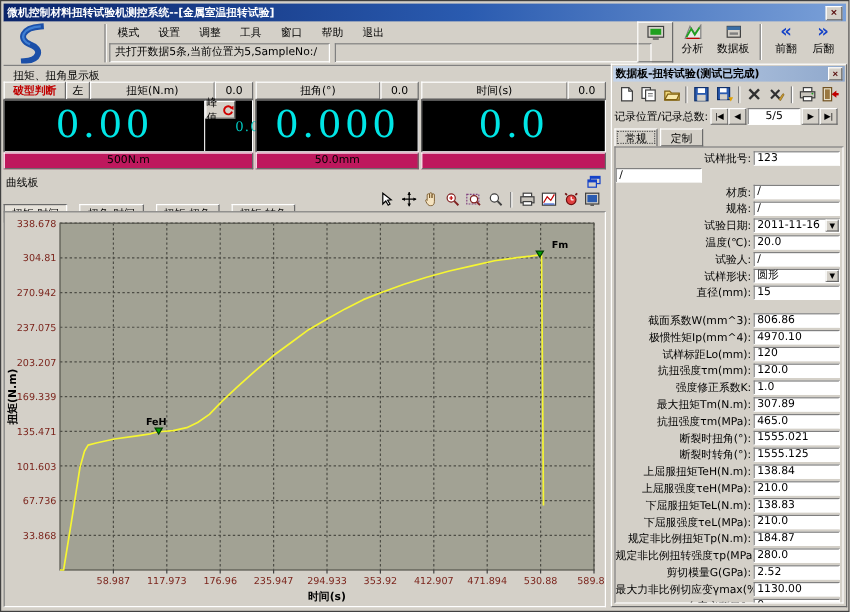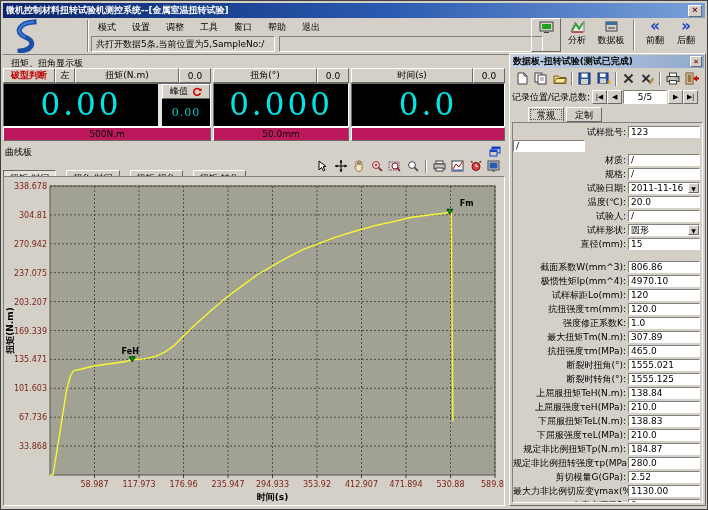--- a/index.html
+++ b/index.html
@@ -26,21 +26,21 @@
   .tool-btn .lbl{margin-top:1px;white-space:nowrap;}
   .tool-sep{width:2px;height:30px;margin:2px 4px 0 4px;border-left:1px solid #808080;border-right:1px solid #fff;}
   .guillemet{font-size:15px;line-height:13px;font-weight:bold;color:#1542c8;}
   
   .disp-title{position:absolute;left:4px;top:56px;margin-left:6px;}
   .disp{position:absolute;top:67px;height:73px;display:flex;flex-direction:column;}
   .disp .hdr{height:15px;display:flex;}
   .disp .hdr .cell{border:1px solid;border-color:#fff #6a6a6a #6a6a6a #fff;background:#d4d0c8;display:flex;align-items:center;justify-content:center;white-space:nowrap;padding:0 2px;}
   .disp .body{flex:1;background:#000;border:1px solid;border-color:#6a6a6a #fff #fff #6a6a6a;display:flex;}
   .bigval{flex:1;color:#00e6e6;font-family:"DejaVu Serif",serif;font-size:31px;line-height:40px;text-align:center;letter-spacing:3px;}
-  .peak-col{width:52px;display:flex;flex-direction:column;border-left:4px solid #e5e5e5;}
+  .peak-col{width:40px;display:flex;flex-direction:row;border-left:1px solid #e5e5e5;}
   .peak-hdr{height:15px;background:#d4d0c8;border:1px solid;border-color:#fff #6a6a6a #6a6a6a #fff;display:flex;align-items:center;justify-content:center;gap:4px;}
   .peak-val{flex:1;color:#00c8c0;font-family:"DejaVu Serif",serif;font-size:11px;display:flex;align-items:center;justify-content:center;letter-spacing:1px;}
   .disp .ftr{height:14px;background:#be185d;border:1px solid;border-color:#fff #6a6a6a #6a6a6a #fff;text-align:center;line-height:12px;}
   .redtext{color:#c00000;font-weight:bold;}
   
   .curve-title{position:absolute;left:4px;top:145px;}
   .restore-ic{position:absolute;left:488px;top:145px;}
   .curve-tabs{position:absolute;left:2px;top:157px;height:16px;display:flex;gap:10px;margin-top:12px;}
   .ctab{padding:1px 6px 2px 6px;border:1px solid;border-color:#fff #6a6a6a #6a6a6a #fff;background:#d4d0c8;white-space:nowrap;}
   .ctab.active{border-color:#6a6a6a #fff #fff #6a6a6a;background:#e6e2da;}
@@ -53,21 +53,21 @@
   .dp-title{position:absolute;left:1px;top:1px;right:1px;height:13px;background:linear-gradient(90deg,#c4d4ea,#8fa8cc);display:flex;align-items:center;padding:0 2px;font-weight:bold;}
   .dp-title .t{flex:1;white-space:nowrap;overflow:hidden;}
   .dp-close{width:12px;height:11px;font-size:8px;line-height:8px;text-align:center;color:#5a1010;font-weight:bold;padding:0;}
   .dp-toolbar{position:absolute;left:2px;top:16px;right:2px;height:17px;display:flex;align-items:center;gap:4px;padding-left:2px;}
   .dp-toolbar .ic{width:15px;height:15px;display:flex;align-items:center;justify-content:center;}
   .dp-sep{width:2px;height:14px;border-left:1px solid #808080;border-right:1px solid #fff;}
   .recnav{position:absolute;left:2px;top:35px;right:2px;height:16px;display:flex;align-items:center;}
   .recnav .lbl{white-space:nowrap;margin-right:2px;}
   .nav-btn{width:15px;height:14px;display:flex;align-items:center;justify-content:center;font-size:7px;padding:0;}
   .nav-val{width:44px;height:14px;background:#fff;border:1px solid;border-color:#808080 #fff #fff #808080;text-align:center;line-height:12px;margin:1px 1px;}
-  .dp-tabs{position:absolute;left:18px;top:53px;height:15px;display:flex;text-align:center;}
+  .dp-tabs{position:absolute;left:2px;top:53px;height:15px;display:flex;text-align:center;}
   .dtab{padding:1px 8px 2px 8px;border:1px solid;border-color:#fff #6a6a6a #6a6a6a #fff;background:#d4d0c8;margin-right:2px;white-space:nowrap;}
   .dtab.active{border-bottom-color:#d4d0c8;background:#d4d0c8;outline:1px dotted #555;outline-offset:-3px;}
   .formarea{position:absolute;left:2px;top:68px;right:2px;bottom:2px;border:1px solid;border-color:#808080 #fff #fff #808080;padding:2px 2px 0 0;overflow:hidden;}
   .form-row{display:flex;align-items:center;height:14px;margin-bottom:0px;}
   .form-row .fl{flex:1;text-align:right;padding-right:2px;white-space:nowrap;overflow:hidden;}
   .form-row .fv{width:72px;height:12px;background:#fff;border:1px solid;border-color:#808080 #fff #fff #808080;line-height:10px;padding:0 2px;white-space:nowrap;position:relative;}
   .form-row .dd{position:absolute;right:0;top:0;width:11px;height:10px;background:#d4d0c8;border:1px solid;border-color:#fff #6a6a6a #6a6a6a #fff;font-size:6px;line-height:9px;text-align:center;color:#000;}
   .gap{height:9px;}
   svg{display:block;}
 </style>

